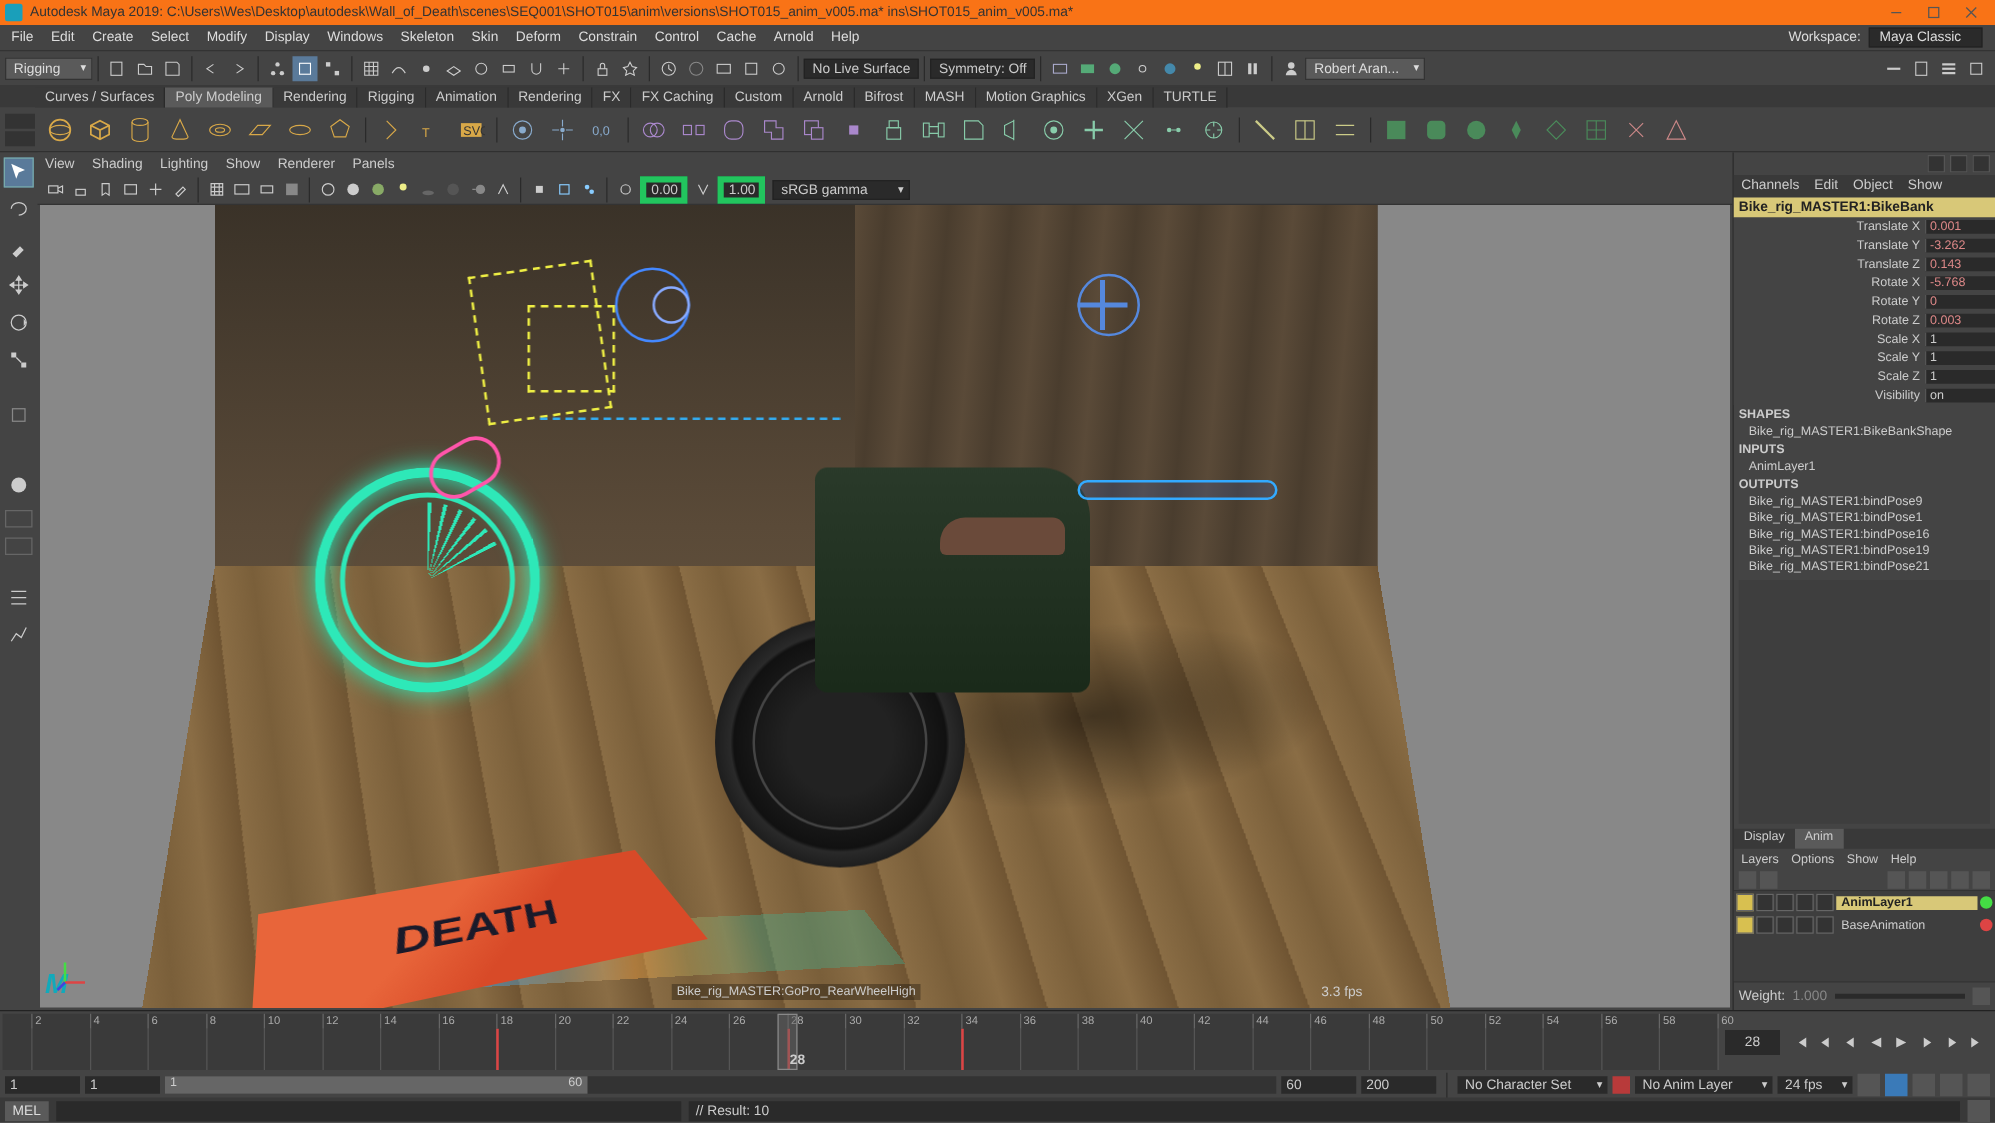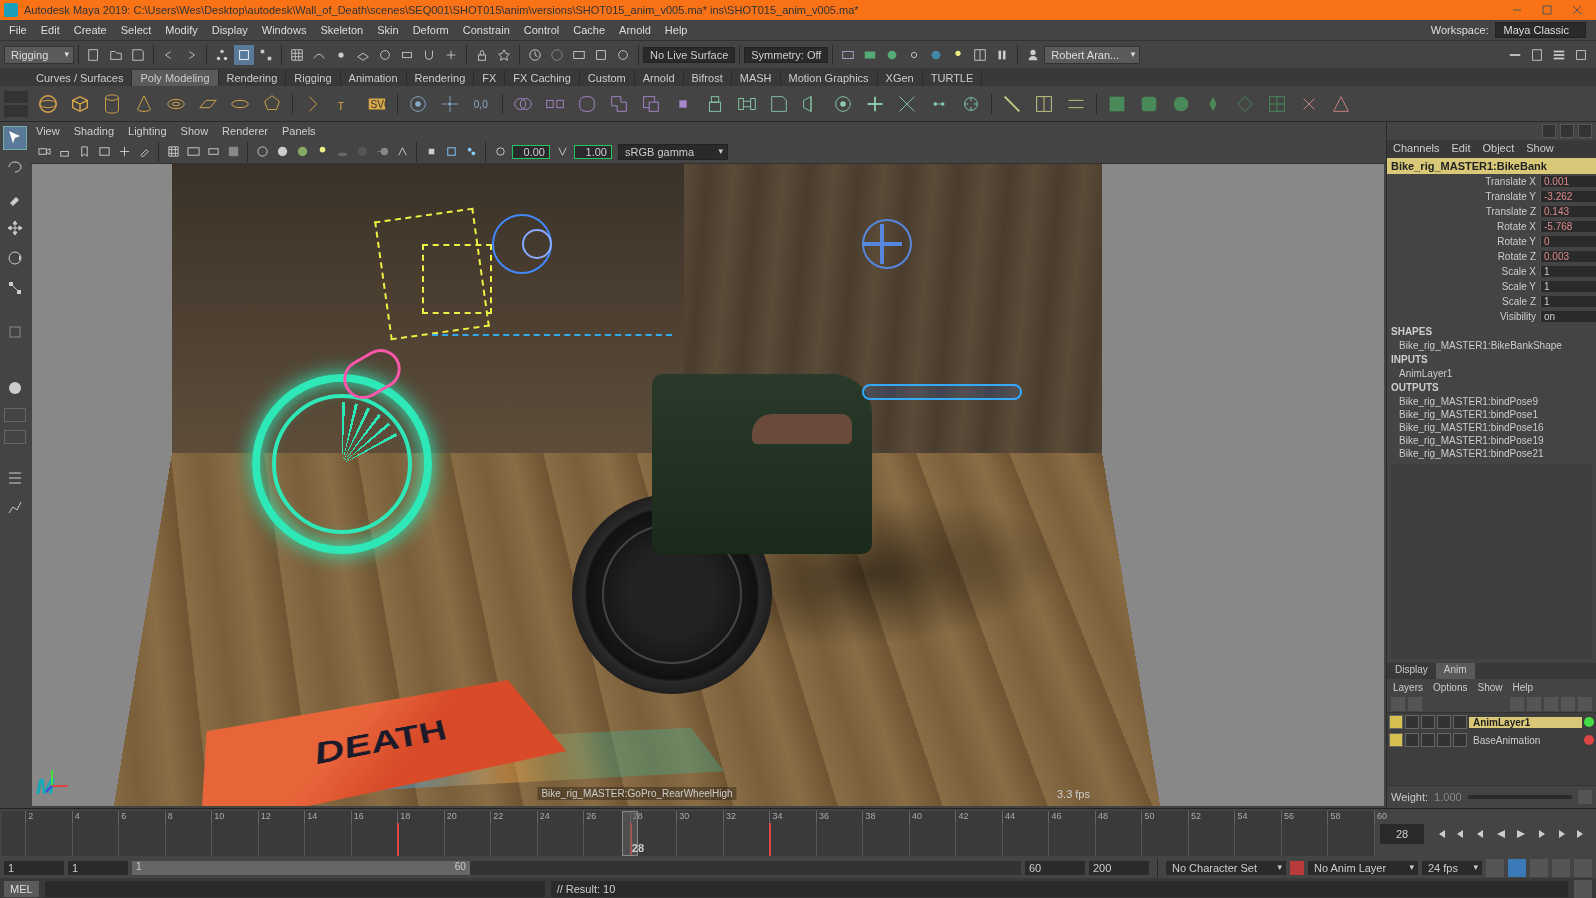--- a/index.html
+++ b/index.html
@@ -51,21 +51,21 @@
 .ltool-sep { height: 8px; }
 .ltool-box { width:22px; height:14px; border:1px solid #666; margin-top:2px;}
 
 
 .viewportarea { flex: 1; display: flex; flex-direction: column; background: #444; }
 .vpmenu { height: 18px; background: #444; display: flex; align-items: center; padding: 0 6px; gap: 14px; }
 .vpmenu span { color: #ccc; cursor: pointer; text-align: right; }
 .vptools { height: 24px; background: #444; display: flex; align-items: center; padding: 0 4px; border-bottom: 1px solid #333; }
 .vpbtn { width: 18px; height: 18px; display: flex; align-items: center; justify-content: center; margin: 0 1px; cursor: pointer; }
 .vpbtn svg { width: 13px; height: 13px; }
-.vpnum { background: #2a2a2a; border: 1px solid #22c55e; padding: 0 4px; width: 38px; text-align: right; color: #ccc; margin: 0 2px; }
+.vpnum { background: #2a2a2a; border: 5px solid #22c55e; padding: 0 4px; width: 38px; text-align: right; color: #ccc; margin: 0 2px; }
 .vpdd { background: #2a2a2a; border: 1px solid #222; padding: 1px 18px 1px 6px; color: #ccc; position: relative; margin-left: 4px; min-width: 110px;}
 .vpdd::after { content: '▾'; position: absolute; right: 4px; top: 1px; font-size: 9px; }
 
 .viewport { flex: 1; background: #888; position: relative; margin: 0 2px 2px 2px; overflow: hidden; }
 .scene { position: absolute; left: 140px; top: 0; width: 930px; height: 100%; background: linear-gradient(180deg, #3a3228 0%, #5a4a38 40%, #7a6548 100%); }
 
 .floor { position:absolute; left:0; right:0; top:45%; bottom:0; background: repeating-linear-gradient(75deg, #8a6d45 0px, #7a5f3a 30px, #8a6d45 60px, #6f5432 90px); transform: perspective(600px) rotateX(12deg); transform-origin: top;}
 .wall { position:absolute; left:55%; right:0; top:0; height:50%; background: repeating-linear-gradient(95deg, #5a4a38 0px, #4a3d2e 25px, #5a4a38 50px);}
 .shadow1 { position:absolute; left:55%; top:52%; width:380px; height:150px; background: radial-gradient(ellipse, rgba(0,0,0,0.5), transparent 70%); border-radius:50%; transform: skewX(-25deg);}
 

